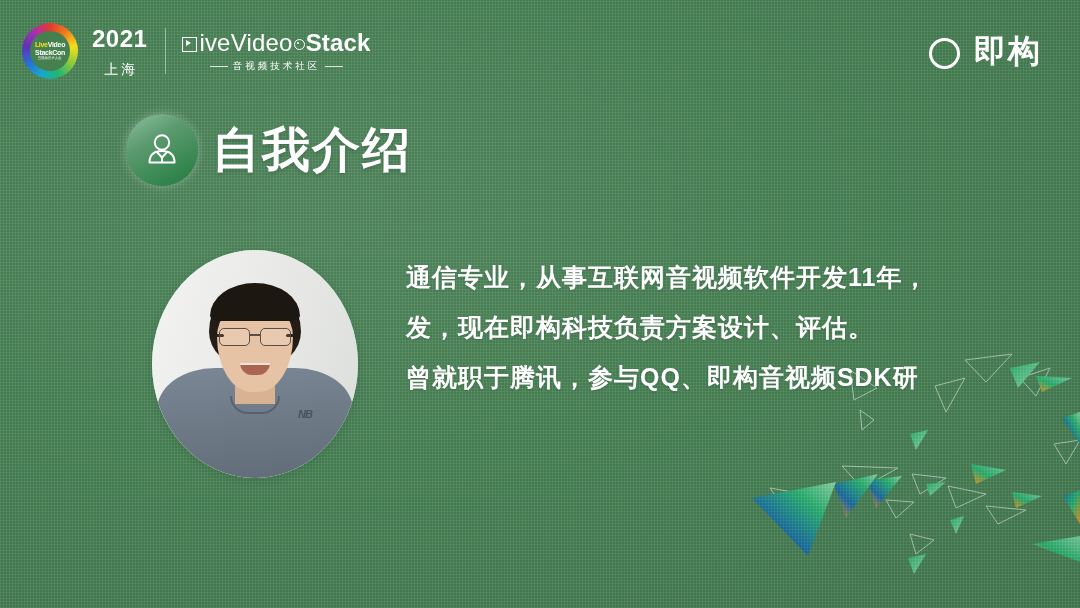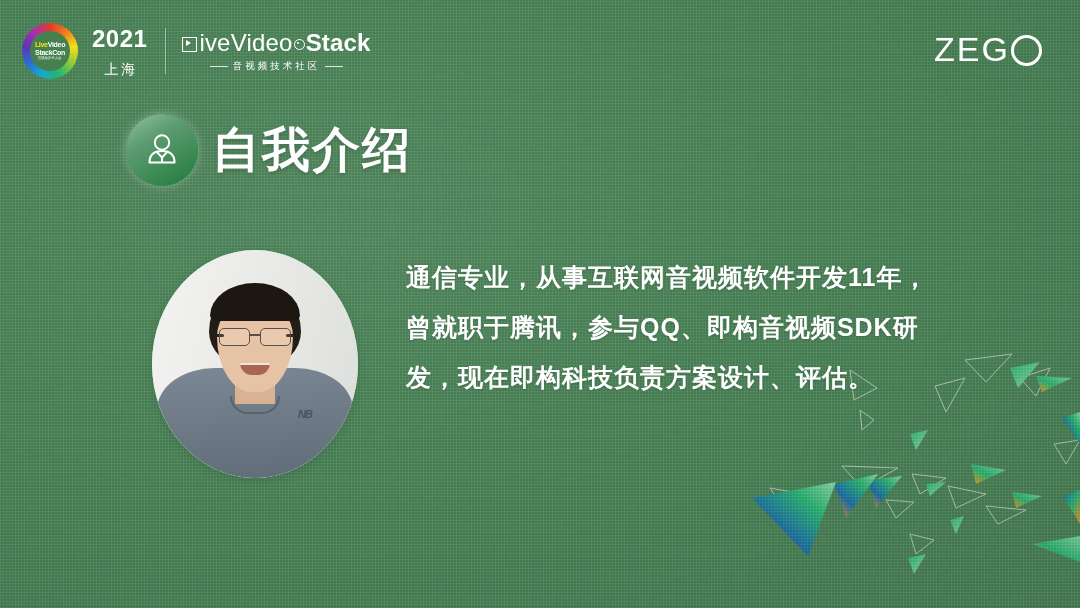--- a/index.html
+++ b/index.html
@@ -448,23 +448,23 @@
       <div class="lvs-sub">
         <span class="rule"></span>
         <span class="sub-text">音视频技术社区</span>
         <span class="rule"></span>
       </div>
     </div>
   </div>
 
   <div class="zego-logo">
     <span class="zego-mark">
-        <span>ZEG</span>
         <span class="zego-ring"></span>
       </span>
+    <span class="zego-cn">即构</span>
   </div>
 
   <div class="title-row">
     <div class="title-icon">
       <svg width="40" height="40" viewBox="0 0 40 40" aria-hidden="true">
         <circle cx="20" cy="12.5" r="7.2" fill="none" stroke="#ffffff" stroke-width="2"></circle>
         <path d="M7.5 32.5 C7.5 24.5 12.5 21 20 21 C27.5 21 32.5 24.5 32.5 32.5 Z" fill="none" stroke="#ffffff" stroke-width="2" stroke-linejoin="round"></path>
         <path d="M14.5 21.6 L20 27.5 L25.5 21.6" fill="none" stroke="#ffffff" stroke-width="2" stroke-linejoin="round"></path>
         <path d="M20 27.5 L20 32.5" fill="none" stroke="#ffffff" stroke-width="2"></path>
       </svg>
@@ -486,22 +486,22 @@
       <div class="bridge"></div>
       <div class="lens r"></div>
     </div>
     <div class="mouth"></div>
     <div class="collar"></div>
     <div class="nb-logo">NB</div>
   </div>
 
   <div class="body-text">
     <div class="line">通信专业，从事互联网音视频软件开发11年，</div>
+    <div class="line">发，现在即构科技负责方案设计、评估。</div>
     <div class="line">曾就职于腾讯，参与QQ、即构音视频SDK研</div>
-    <div class="line">发，现在即构科技负责方案设计、评估。</div>
   </div>
 
   <svg class="decor" viewBox="0 0 330 260" aria-hidden="true">
     <defs>
       <linearGradient id="g1" x1="0" y1="1" x2="1" y2="0">
         <stop offset="0%" stop-color="#f7941e"></stop>
         <stop offset="35%" stop-color="#1b6fa8"></stop>
         <stop offset="70%" stop-color="#2bb673"></stop>
         <stop offset="100%" stop-color="#8fd9a8"></stop>
       </linearGradient>

